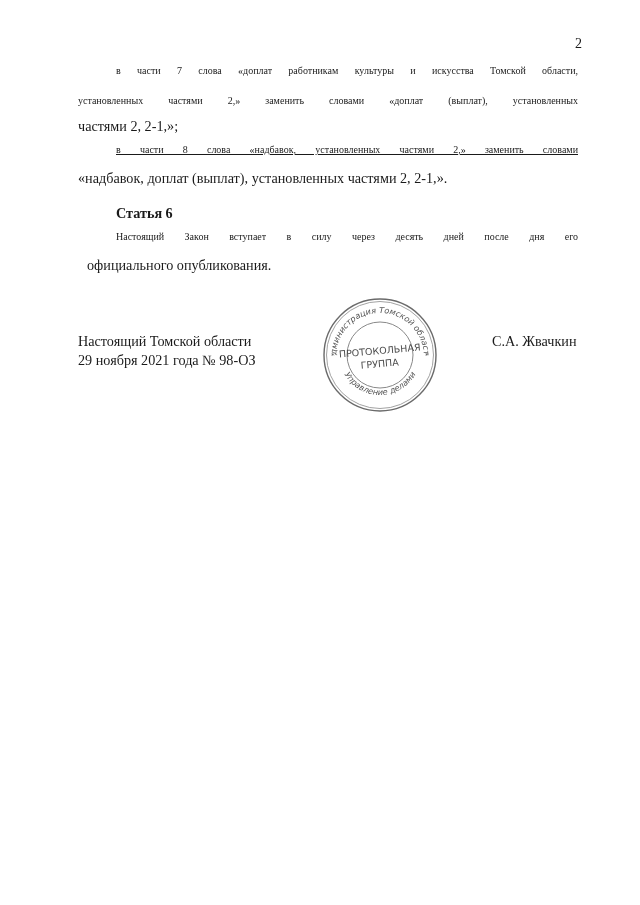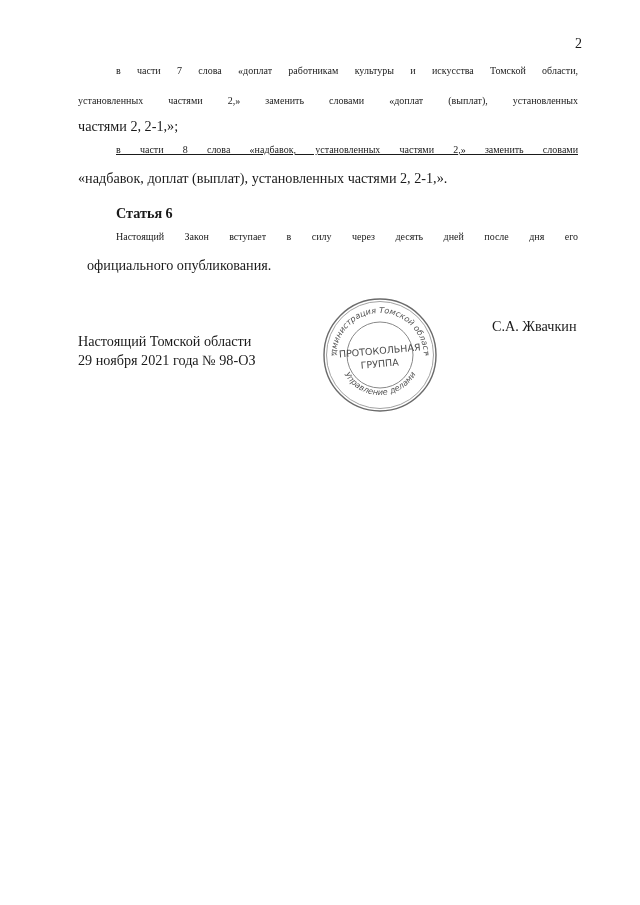--- a/index.html
+++ b/index.html
@@ -30,21 +30,21 @@
 
 <div>
   <div class="line bold" style="top:205px; left:116px;">Статья 6</div>
   <div class="just" style="top:231px; padding-left:38px; width:462px;font-family:Liberation Serif, serif;">Настоящий Закон вступает в силу через десять дней после дня его</div>
   <div class="line" style="top:257px; left:76px;margin-left:11px;">официального опубликования.</div>
 </div>
 
 <div>
   <div class="line" style="top:333px; left:78px;">Настоящий Томской области</div>
   <div class="line" style="top:352px; left:78px;">29 ноября 2021 года № 98-ОЗ</div>
-  <div class="line" style="top:318px; left:492px;text-align:center;">С.А. Жвачкин</div>
+  <div class="line" style="top:333px; left:492px;text-align:center;">С.А. Жвачкин</div>
 </div>
 
 <div class="stamp">
   <svg width="116" height="116" viewBox="0 0 116 116">
     <defs>
       <path id="arcTop" d="M 14,60 A 44,44 0 0 1 102,60"></path>
       <path id="arcBottom" d="M 18,66 A 41,41 0 0 0 98,66"></path>
     </defs>
     <circle cx="58" cy="58" r="56" fill="none" stroke="#6a6a6a" stroke-width="1.4"></circle>
     <circle cx="58" cy="58" r="53.5" fill="none" stroke="#8a8a8a" stroke-width="0.8"></circle>

